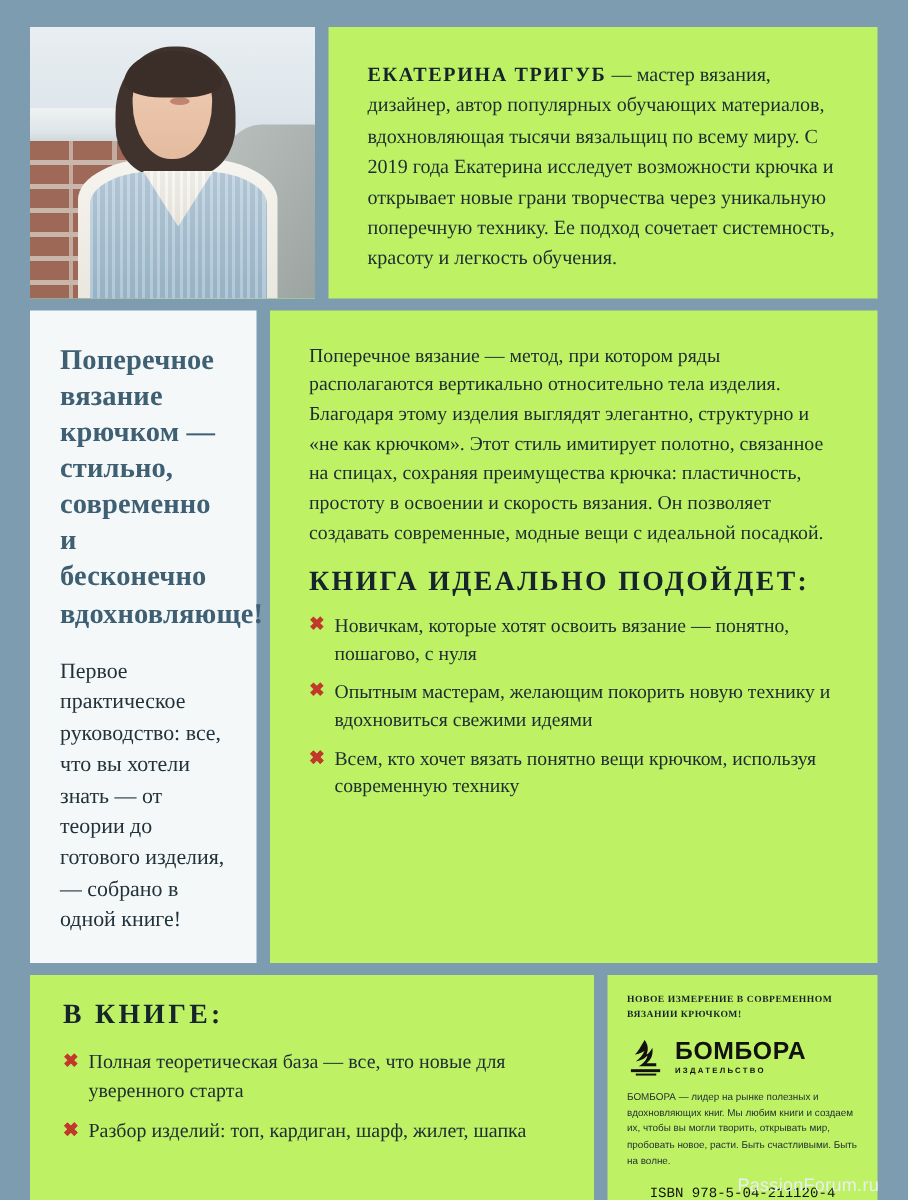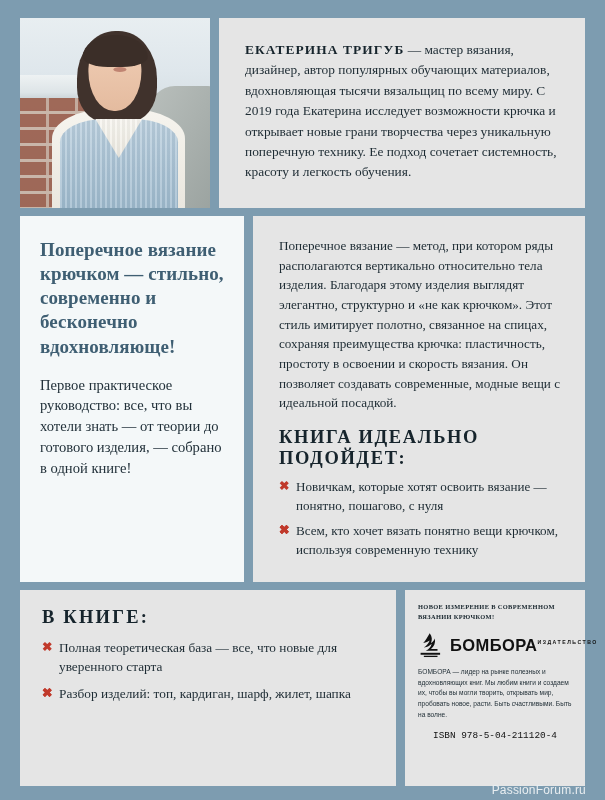--- a/index.html
+++ b/index.html
@@ -19,21 +19,21 @@
     padding: 18px 20px 14px 20px;
     display: flex;
     flex-direction: column;
     gap: 8px;
   }
 
   .row-top { display: flex; gap: 9px; height: 190px; }
   .row-mid { display: flex; gap: 9px; flex: 1; }
   .row-bot { display: flex; gap: 9px; height: 196px; }
 
-  .panel { background: #e5e5e5; }
+  .panel { background: #bef264; }
   .panel-tint { background: #f4f8f9; }
 
   
   .photo-panel { width: 190px; flex: none; overflow: hidden; position: relative; }
   .photo {
     position: absolute; inset: 0;
     background:
       radial-gradient(ellipse 60% 45% at 52% 78%, #c3d4e0 0%, rgba(195,212,224,0) 62%),
       linear-gradient(to bottom, #e8eef1 0%, #dfe7ec 28%, #cfd9de 60%, #c6d2d8 100%);
   }
@@ -104,21 +104,21 @@
   .eye.l { left: 40%; top: 27%; }
   .eye.r { left: 53%; top: 27%; }
   .lips { position: absolute; left: 47%; top: 36%; width: 13px; height: 5px; background: #c08472; border-radius: 50%; }
 
   
   .bio-panel { flex: 1; padding: 22px 24px 16px 26px; }
   .bio-text { font-size: 13.4px; line-height: 1.52; color: #1d2b33; text-align: left; }
   .bio-name { font-weight: bold; letter-spacing: 1.1px; color: #16242c; }
 
   
-  .title-panel { width: 224px; flex: none; padding: 22px 18px 18px 20px; }
+  .title-panel { width: 151px; flex: none; padding: 22px 18px 18px 20px; }
   .title-head {
     font-size: 19px; line-height: 1.27; font-weight: bold;
     color: #3f5f73; margin-bottom: 16px; letter-spacing: .1px;
   }
   .title-sub { font-size: 14.6px; line-height: 1.42; color: #22313a; }
 
   
   .main-panel { flex: 1; padding: 20px 24px 14px 26px; display: flex; flex-direction: column; }
   .lead { font-size: 13.2px; line-height: 1.49; color: #1d2b33; }
   .section-head {
@@ -145,21 +145,21 @@
 
   
   .pub-panel { width: 180px; flex: none; padding: 12px 13px 8px 13px; display: flex; flex-direction: column; }
   .pub-tagline {
     font-family: "Liberation Serif", serif;
     font-size: 6.4px; font-weight: bold; letter-spacing: .35px;
     line-height: 1.55; color: #16242c; margin-bottom: 10px;
   }
   .logo-row { display: flex; align-items: center; gap: 6px; margin-bottom: 9px; }
   .logo-mark { width: 26px; height: 26px; flex: none; }
-  .logo-text { display: flex; flex-direction: row; }
+  .logo-text { display: flex; flex-direction: column; }
   .logo-name {
     font-family: "Liberation Sans", sans-serif;
     font-size: 16.5px; font-weight: bold; letter-spacing: .4px; color: #111;
     line-height: 1;
   }
   .logo-sub {
     font-family: "Liberation Sans", sans-serif;
     font-size: 5.2px; font-weight: bold; letter-spacing: 1.5px; color: #111;
     margin-top: 2px;
   }
@@ -219,20 +219,21 @@
     <div class="panel main-panel">
       <p class="lead">Поперечное вязание — метод, при котором ряды располагаются вертикально относительно тела изделия. Благодаря этому изделия выглядят элегантно, структурно и «не как крючком». Этот стиль имитирует полотно, связанное на спицах, сохраняя преимущества крючка: пластичность, простоту в освоении и скорость вязания. Он позволяет создавать современные, модные вещи с идеальной посадкой.</p>
       <h2 class="section-head">КНИГА ИДЕАЛЬНО ПОДОЙДЕТ:</h2>
       <ul class="bullets">
         <li>
           <span class="mark">✖</span>
           <span>Новичкам, которые хотят освоить вязание — понятно, пошагово, с нуля</span>
         </li>
         <li>
           <span class="mark">✖</span>
+          <span>Опытным мастерам, желающим покорить новую технику и вдохновиться свежими идеями</span>
         </li>
         <li>
           <span class="mark">✖</span>
         </li>
         <li>
           <span class="mark">✖</span>
           <span>Всем, кто хочет вязать понятно вещи крючком, используя современную технику</span>
         </li>
       </ul>
     </div>

